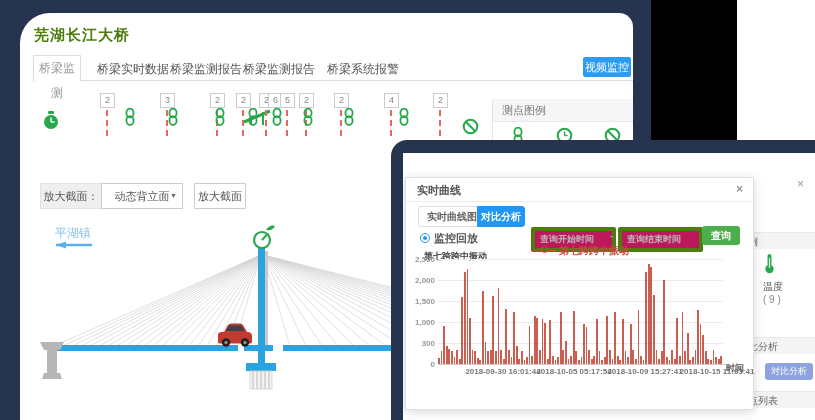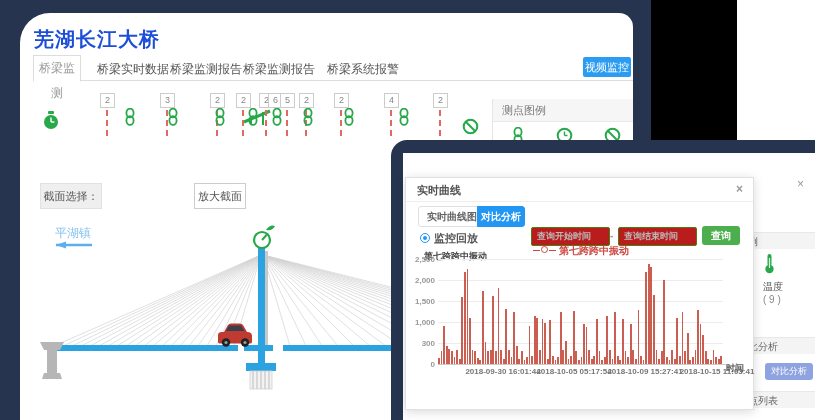--- a/index.html
+++ b/index.html
@@ -6,21 +6,21 @@
   #canvas{position:relative;width:815px;height:420px;overflow:hidden;
     background:#263450;font-family:"Liberation Sans","DejaVu Sans",sans-serif;}
   .abs{position:absolute;}
   
   #black-block{left:651px;top:0;width:86px;height:145px;background:#000;z-index:1;}
   #white-block{left:737px;top:0;width:78px;height:145px;background:#fff;z-index:1;}
   
   #winA{left:20px;top:13px;width:613px;height:407px;background:#fff;
     border-radius:30px 14px 0 0;z-index:2;overflow:hidden;}
   #winA-inner{position:absolute;inset:0;filter:blur(0.7px);}
-  #pageTitle{left:14px;top:13px;font-size:20px;font-weight:bold;color:#1d4ed8;letter-spacing:1px;}
+  #pageTitle{left:14px;top:13px;font-size:15px;font-weight:bold;color:#4d7c0f;letter-spacing:1px;}
   .tabline{left:13px;top:67px;right:0;height:0;border-top:1px solid #ddd;}
   .tab{top:48px;font-size:12px;color:#555;}
   .tab.active{left:13px;top:42px;width:46px;height:25px;border:1px solid #ddd;border-bottom:1px solid #fff;
     background:#fff;color:#999;text-align:center;line-height:25px;z-index:2;}
   #videoBtn{left:563px;top:44px;width:48px;height:20px;background:#2b9cf2;color:#fff;
     font-size:11px;text-align:center;line-height:20px;border-radius:2px;}
   
   .badge{top:80px;width:13px;height:13px;border:1px solid #ccc;background:#fff;color:#888;
     font-size:9px;text-align:center;line-height:13px;}
   .dash{top:97px;width:0;height:26px;border-left:2px dashed #e06a62;}
@@ -55,22 +55,22 @@
     box-shadow:0 2px 10px rgba(0,0,0,.15);font-weight:bold;}
   #dlgHead{position:absolute;left:0;top:0;right:0;height:23px;border-bottom:1px solid #eee;}
   #dlgTitle{position:absolute;left:11px;top:5px;font-size:11px;color:#555;}
   #dlgClose{position:absolute;right:10px;top:4px;font-size:12px;color:#999;}
   .dtab{position:absolute;top:28px;height:19px;font-size:10px;text-align:center;line-height:19px;}
   #dtab1{left:12px;width:58px;border:1px solid #dcdfe6;border-radius:3px 0 0 3px;color:#666;background:#fff;text-align:right;}
   #dtab2{left:71px;width:46px;border:1px solid #2196f3;border-radius:0 3px 3px 0;color:#fff;background:#2196f3;}
   #radioDot{position:absolute;left:14px;top:55px;width:8px;height:8px;border:1px solid #2196f3;border-radius:50%;}
   #radioDot::after{content:"";position:absolute;left:2px;top:2px;width:4px;height:4px;border-radius:50%;background:#2196f3;}
   #radioLabel{position:absolute;left:28px;top:53px;font-size:11px;color:#555;}
-  .dinput{position:absolute;top:49px;height:17px;border:1px solid #4d7c0f;border-radius:2px;
-    font-size:9px;color:#bbb;line-height:17px;padding-left:5px;background:#b91c1c;}
+  .dinput{position:absolute;top:49px;height:17px;border:4px solid #4d7c0f;border-radius:2px;
+    font-size:9px;color:#bbb;line-height:17px;padding-left:5px;background:#be185d;}
   #input1{left:125px;width:72px;}
   #inputSep{position:absolute;left:204px;top:52px;font-size:10px;color:#999;}
   #input2{left:212px;width:72px;}
   #queryBtn{position:absolute;left:296px;top:48px;width:38px;height:19px;background:#4cae4c;border-radius:3px;
     color:#fff;font-size:10px;text-align:center;line-height:19px;}
   #chartLegend{position:absolute;left:95px;top:66px;width:160px;text-align:center;font-size:10px;color:#cb4842;}
   .lgline{display:inline-block;width:7px;height:1px;background:#cb4842;vertical-align:3px;}
   .lgcirc{display:inline-block;width:5px;height:5px;border:1px solid #cb4842;border-radius:50%;vertical-align:1px;margin:0 1px;}
   #chartTitle{position:absolute;left:18px;top:72px;font-size:9px;color:#444;}
   #plot{position:absolute;left:32px;top:81px;width:285px;height:105px;}
@@ -182,21 +182,25 @@
       <svg class="abs" style="left:536px;top:114px" width="17" height="17">
         <circle cx="8.5" cy="8.5" r="6.8" fill="#fff" stroke="#27a84a" stroke-width="2"></circle>
         <line x1="8.5" y1="8.5" x2="8.5" y2="4.5" stroke="#27a84a" stroke-width="1.4"></line>
         <line x1="8.5" y1="8.5" x2="11.5" y2="8.5" stroke="#27a84a" stroke-width="1.4"></line>
       </svg>
       <svg class="abs" style="left:584px;top:114px" width="17" height="17">
         <circle cx="8.5" cy="8.5" r="6.8" fill="#fff" stroke="#27a84a" stroke-width="2"></circle>
         <line x1="4" y1="4" x2="13" y2="13" stroke="#27a84a" stroke-width="2"></line>
       </svg>
 
-      <div class="abs selbarlabel">截面选择：</div>
+      <div class="abs selbarlabel">放大截面：</div>
+      <div class="abs" id="sectionSelect">
+        <span>动态背立面</span>
+        <span class="car">▼</span>
+      </div>
       <div class="abs" id="zoomSectionBtn">放大截面</div>
 
       <svg class="abs" style="left:0;top:202px" width="613" height="205">
         <defs>
           <pattern id="hatch" width="4" height="6" patternUnits="userSpaceOnUse">
             <rect width="4" height="6" fill="#f3f3f3"></rect>
             <line x1="1" y1="0" x2="1" y2="6" stroke="#bdbdbd" stroke-width="1"></line>
           </pattern>
         </defs>
         <text x="35" y="22" font-size="12" fill="#85c1f0" id="placeLabel">平湖镇</text>

